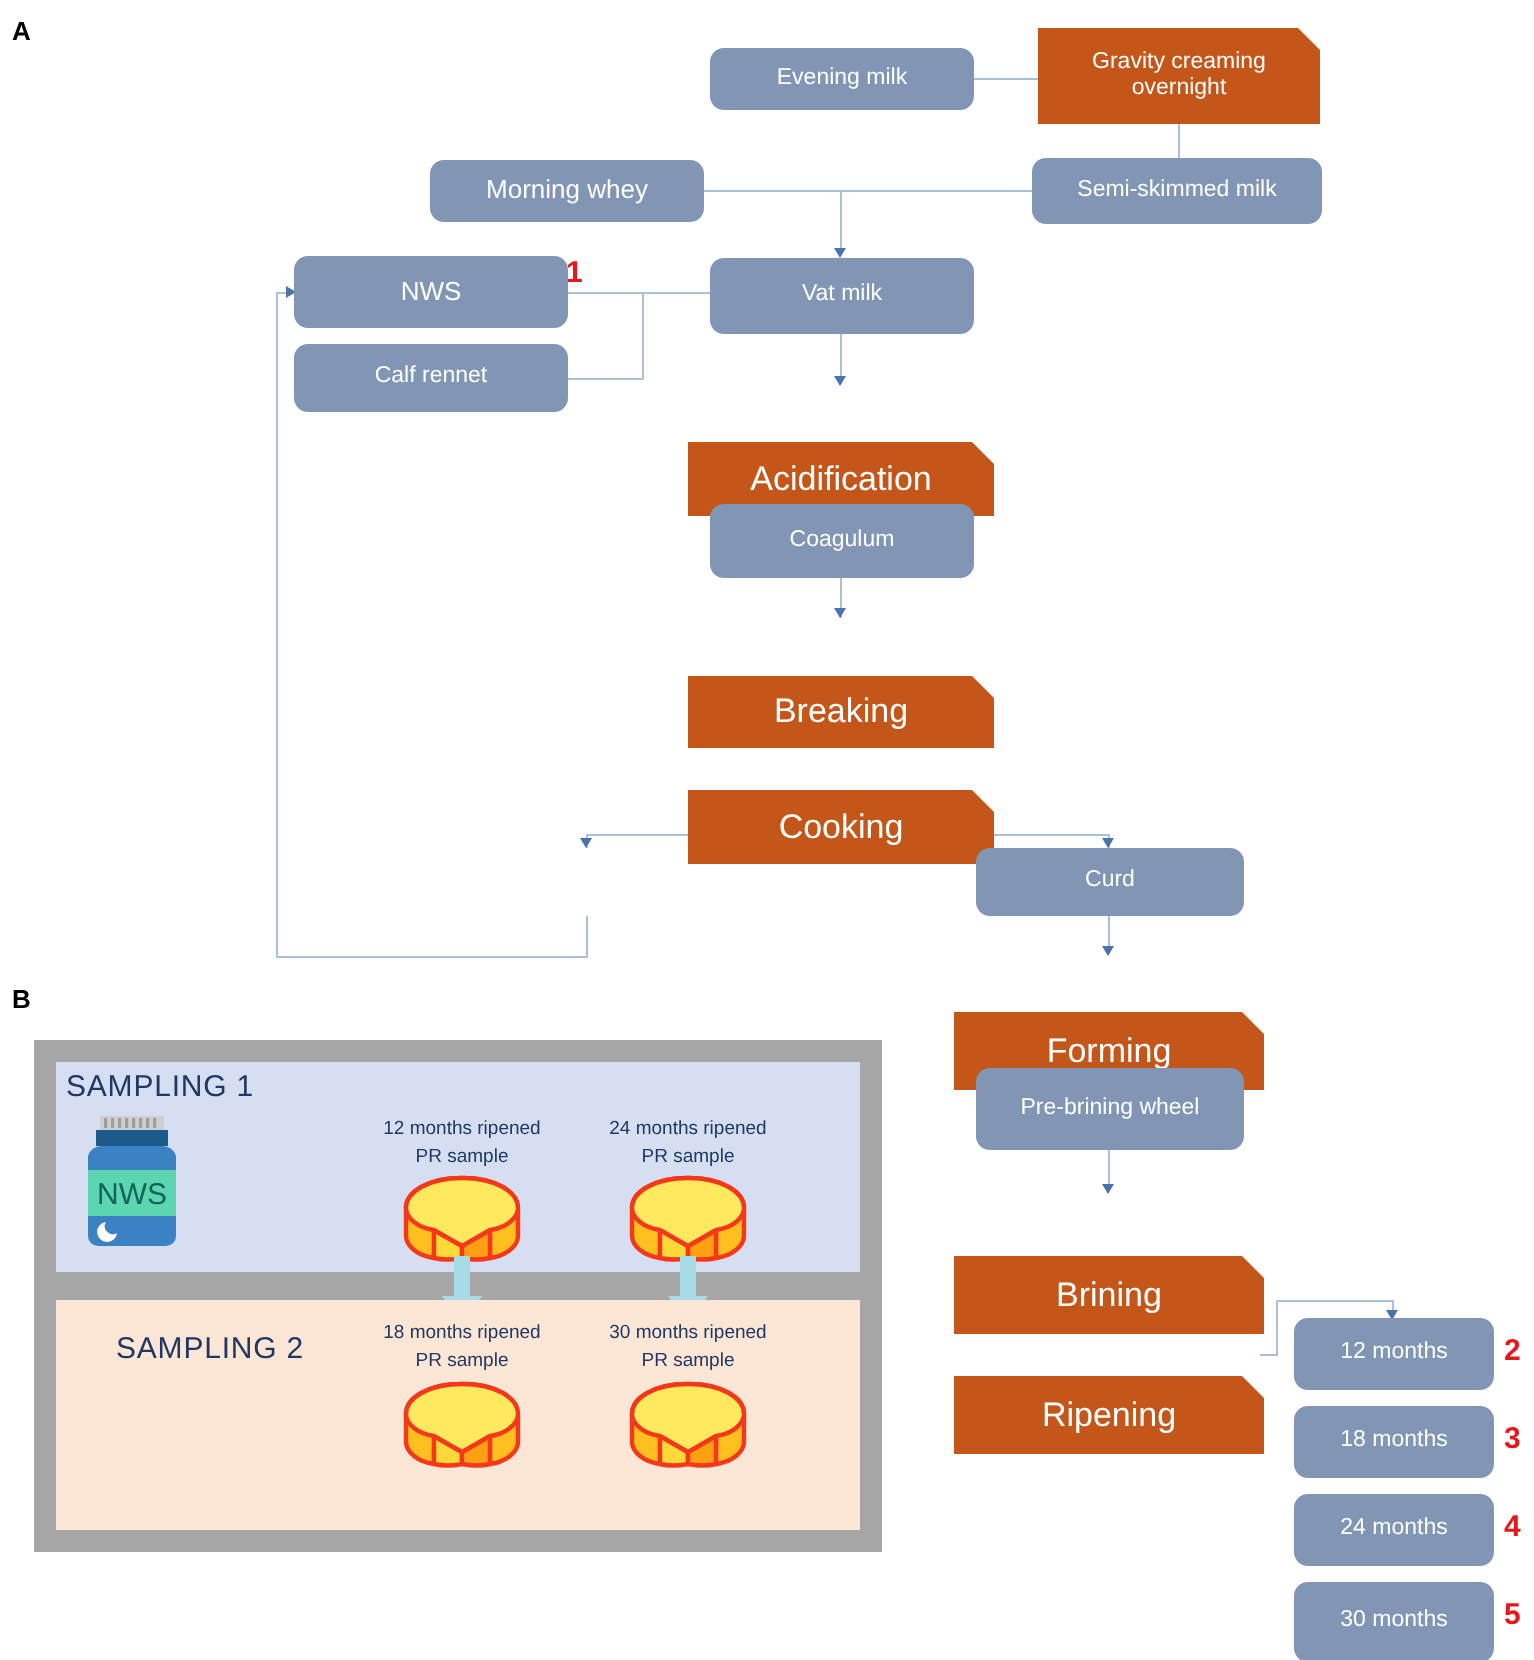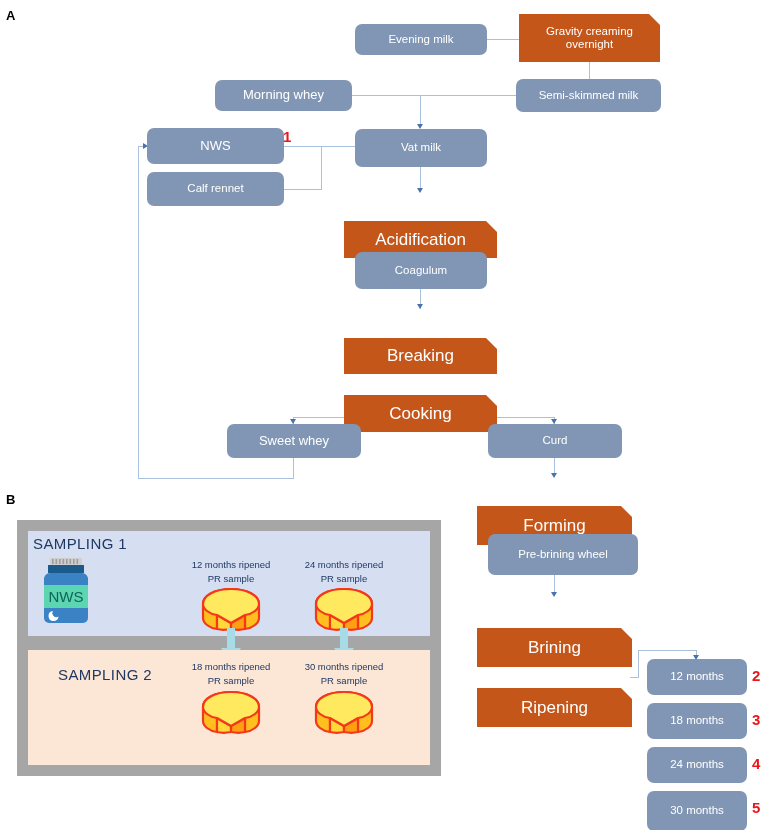--- a/index.html
+++ b/index.html
@@ -211,33 +211,30 @@
   </div>
 
   <div class="node orange big" style="left:344px;top:309px;width:153px;height:36px;">
     <span>Breaking</span>
   </div>
 
   <div class="node orange big" style="left:344px;top:366px;width:153px;height:37px;">
     <span>Cooking</span>
   </div>
 
-  <div class="node blue med" style="left:227px;top:424px;width:134px;height:34px;">
-    <span>Sweet whey</span>
-  </div>
 
   <div class="node blue small" style="left:488px;top:424px;width:134px;height:34px;">
     <span>Curd</span>
   </div>
 
   <div class="node orange big" style="left:477px;top:477px;width:155px;height:39px;">
     <span>Forming</span>
   </div>
 
-  <div class="node blue small" style="left:488px;top:534px;width:150px;height:41px;">
+  <div class="node blue small" style="left:488px;top:534px;width:134px;height:41px;">
     <span>Pre-brining wheel</span>
   </div>
 
   <div class="node orange big" style="left:477px;top:599px;width:155px;height:39px;">
     <span>Brining</span>
   </div>
 
   <div class="node orange big" style="left:477px;top:659px;width:155px;height:39px;justify-content:center;">
     <span>Ripening</span>
   </div>

